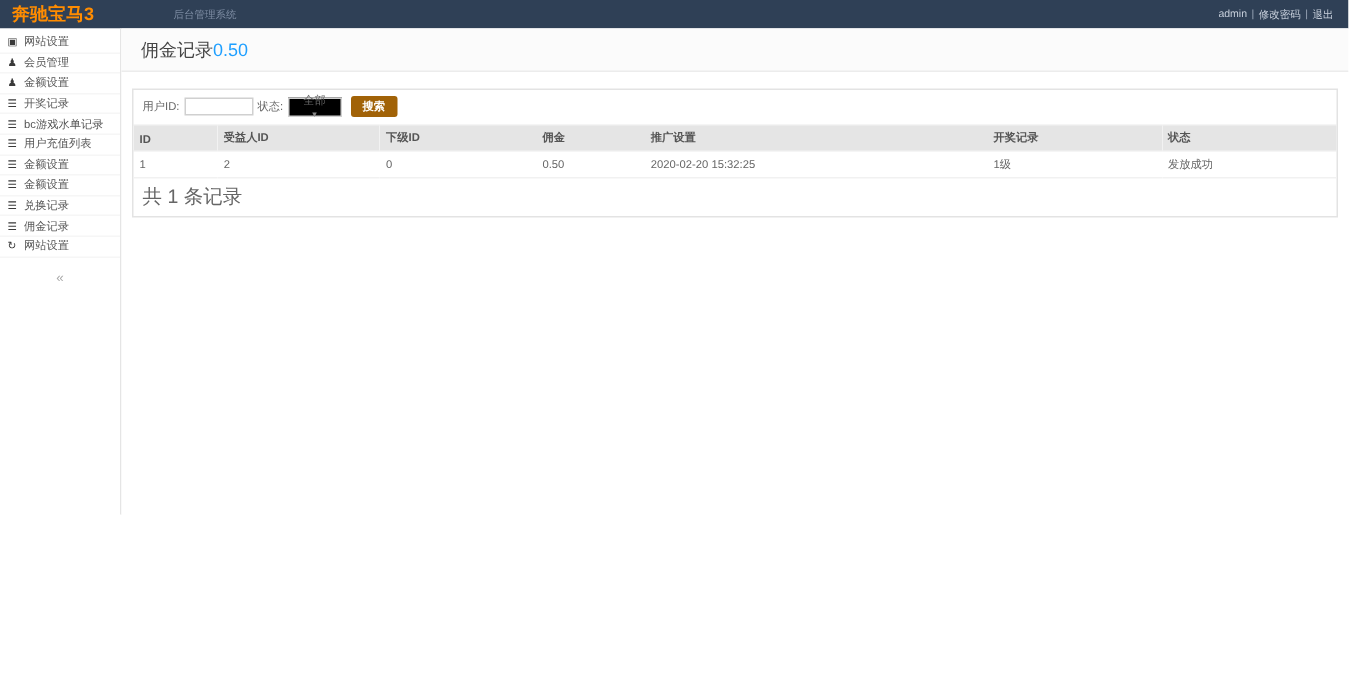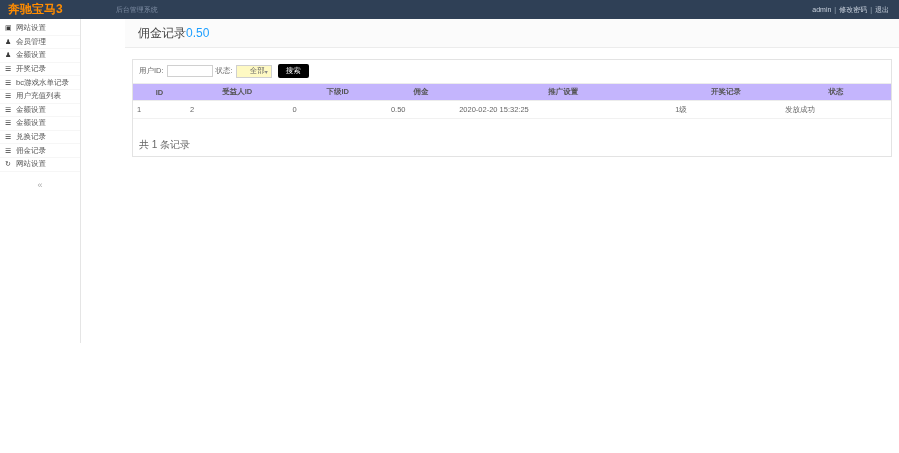--- a/index.html
+++ b/index.html
@@ -15,21 +15,21 @@
     padding:0 10px 0 8px;
     gap:43px;
   }
   .brand { color:#ff8c00; font-weight:bold; font-size:12px; line-height:19px; cursor:pointer; }
   .nav-sub { color:#7d8ca3; font-size:7px; margin-left:10px; }
   .nav-right { margin-left:auto; display:flex; align-items:center; gap:3px; color:#c8d0dc; font-size:7px; }
   .nav-right .nav-link { cursor:pointer; }
   .nav-sep { color:#9aa7b8; }
 
   
-  .layout { display:flex; height:324px;gap:44px; }
+  .layout { display:flex; height:324px; }
 
   
   .sidebar { width:81px; background:#fff; border-right:1px solid #e5e5e5; padding-top:3px; }
   .menu { list-style:none; margin:0; padding:0; }
   .menu li {
     display:flex; align-items:center; height:13.6px; padding-left:5px;
     border-bottom:1px solid #f6f6f6; color:#555; font-size:7.5px; cursor:pointer;
     white-space:nowrap; overflow:hidden;
   }
   .mi-icon { width:9px; font-size:7px; color:#3a3a3a; margin-right:2px; flex:none; }
@@ -44,39 +44,40 @@
   .title { font-size:12px; color:#444; }
   .title-val { font-size:12px; color:#1e9fff; }
 
   .card { margin:11px 7px 0 7px; border:1px solid #e3e3e3; background:#fff; }
   .filter { display:flex; align-items:center; padding:4px 6px 5px; font-size:7.5px; color:#666; gap:3px; }
   .filter input {
     width:46px; height:12px; border:1px solid #d0d0d0; font-size:7.5px; padding:0 2px;
     outline:none; font-family:"Liberation Sans", sans-serif;
   }
   .fake-select {
-    width:36px; height:13px; border:1px solid #d0d0d0; background:#fef9c3;
-    display:flex; align-items:center; justify-content:flex-end;
-    padding:0 3px; color:#666; cursor:pointer;
+    width:36px; height:13px; border:1px solid #d0d0d0; background:#000000;
+    display:flex; align-items:center; justify-content:center;
+    padding:0 3px; color:#666; cursor:pointer;flex-direction:column;
   }
   .fake-select .arrow { font-size:6px; color:#888; }
   .btn-search {
-    background:#000000; color:#fff; border:none; font-size:7.5px; height:14px;
+    background:#a16207; color:#fff; border:none; font-size:7.5px; height:14px;
     padding:0 8px; border-radius:2px; margin-left:3px; cursor:pointer;
     font-family:"Liberation Sans", sans-serif;
+    font-weight:bold;
   }
 
   table { width:100%; border-collapse:collapse; table-layout:fixed; font-size:7.5px; color:#666; }
   thead th {
-    font-weight:bold; color:#555; text-align:center; padding:3px 4px;
-    border-top:1px solid #ececec; border-bottom:1px solid #ececec; background:#c4b5fd;
+    font-weight:bold; color:#555; text-align:left; padding:3px 4px;
+    border-top:1px solid #ececec; border-bottom:1px solid #ececec; background:#e5e5e5;
     white-space:nowrap; overflow:hidden;
   }
   tbody td { padding:3.5px 4px; border-bottom:1px solid #f1f1f1; white-space:nowrap; overflow:hidden; }
-  .tfoot { font-size:10px; color:#666; padding:3px 6px 4px;margin-top:16px; }
+  .tfoot { font-size:13px; color:#666; padding:3px 6px 4px; }
 </style>
 </head>
 <body>
 
 <div class="navbar">
   <span class="brand">奔驰宝马3</span>
   <span class="nav-sub">后台管理系统</span>
   <div class="nav-right">
     <span>admin</span>
     <span class="nav-sep">|</span>

